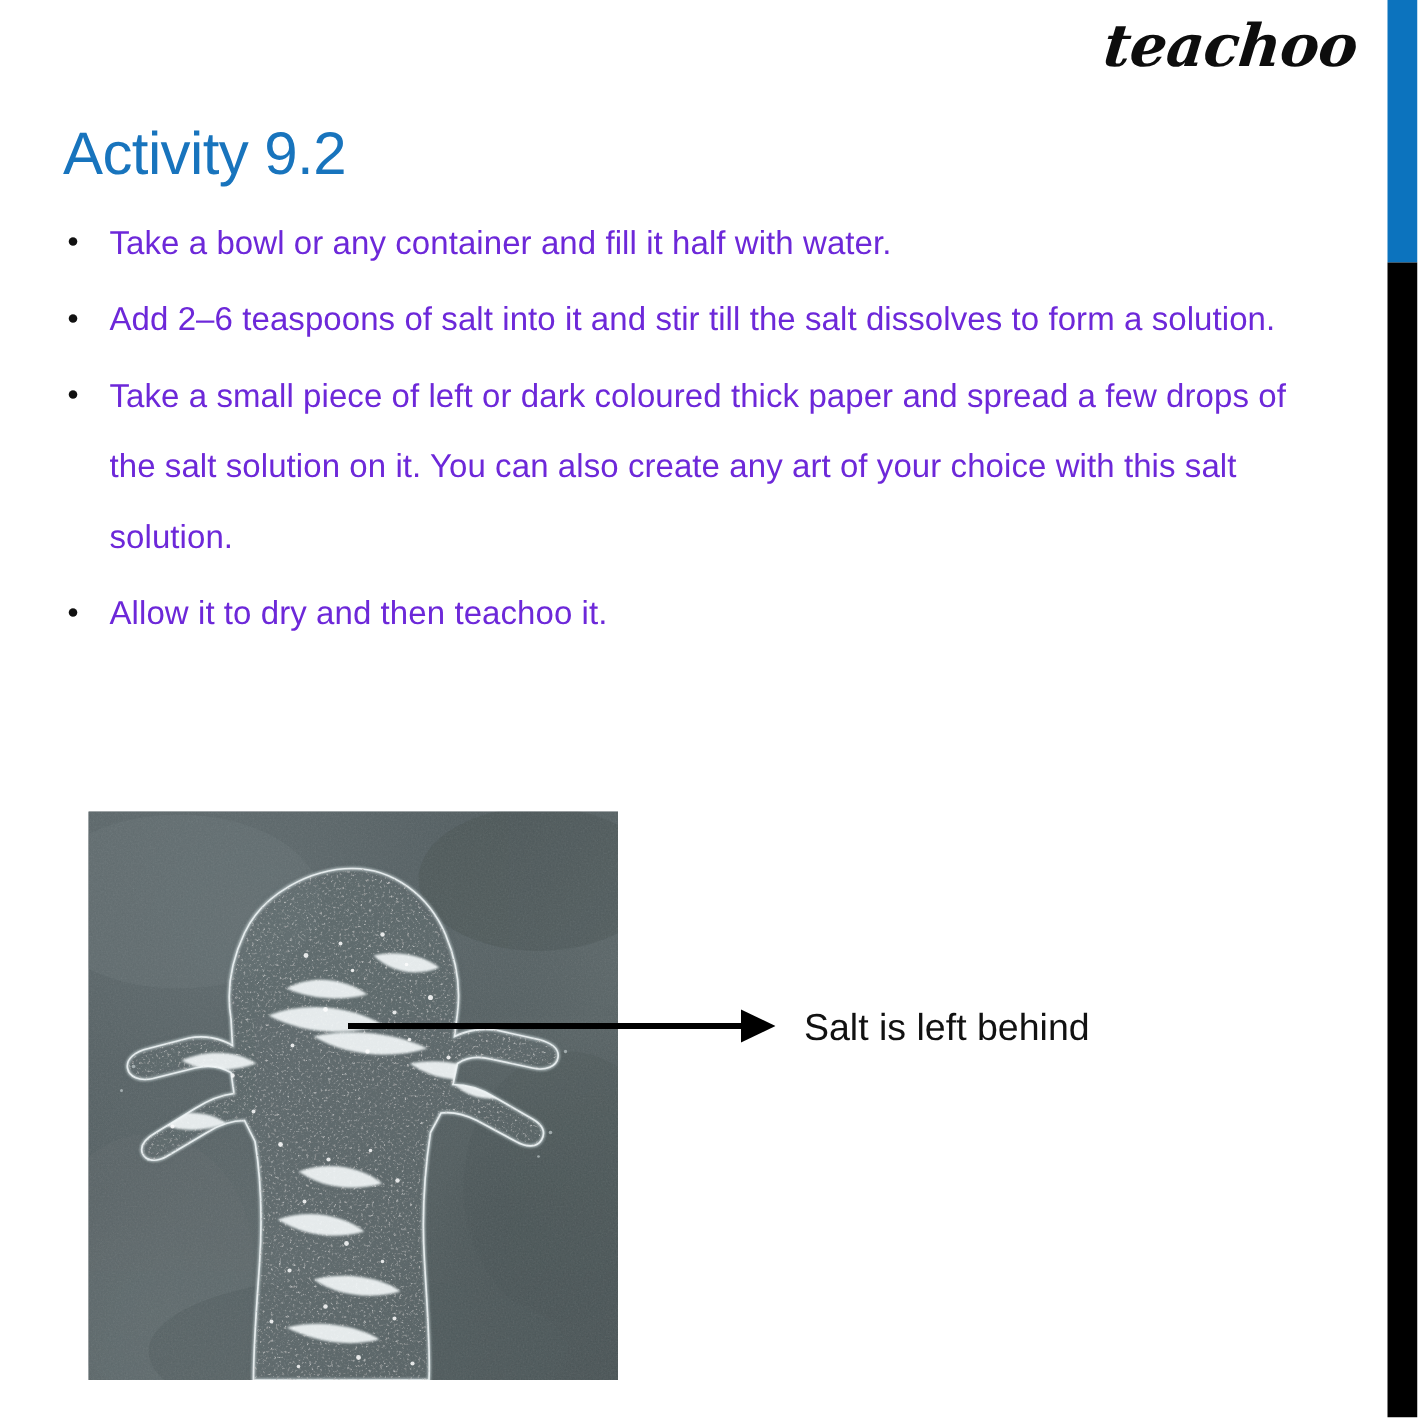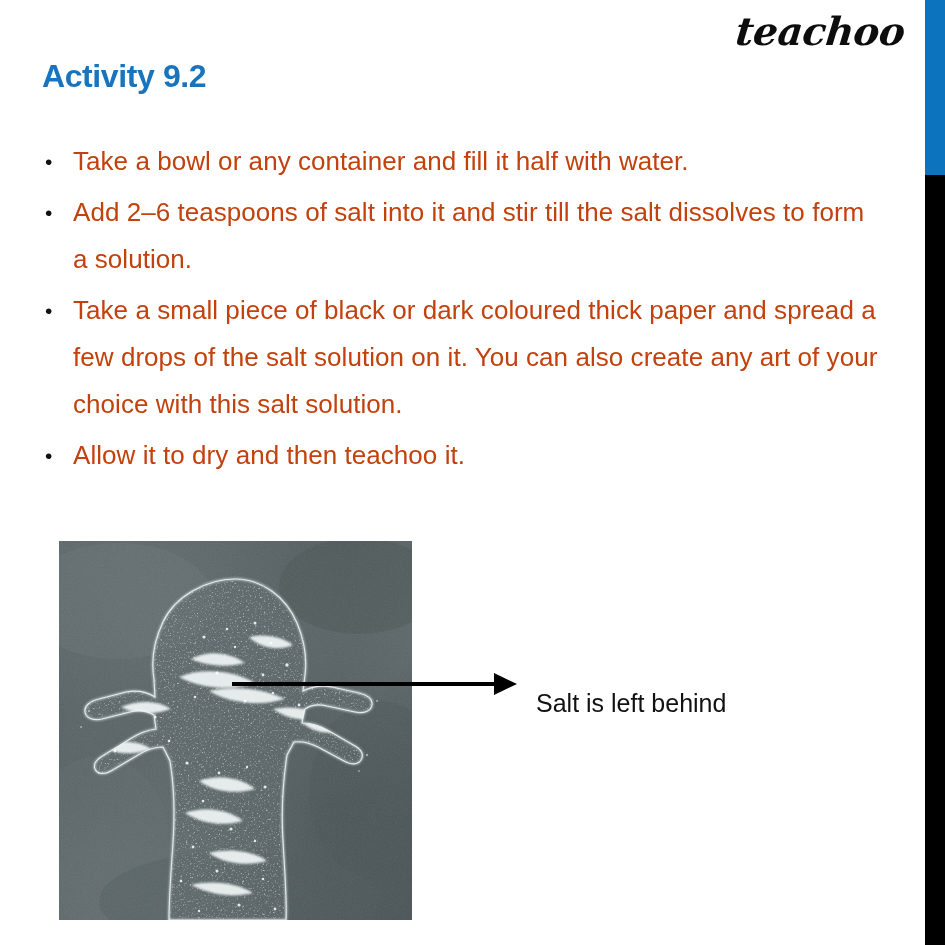--- a/index.html
+++ b/index.html
@@ -47,23 +47,23 @@
     color: #0d0d0d;
     line-height: 1;
     transform: skewX(-6deg);
     white-space: nowrap;
   }
 
   
   #page-title {
     position: absolute;
     left: 42px;
-    top: 38px;
-    font-size: 32px;
-    font-weight: bold;
+    top: 54px;
+    font-size: 40px;
+    font-weight: normal;
     color: #1874bd;
     letter-spacing: -0.4px;
     line-height: 1.1;
     white-space: nowrap;
   }
 
   
   #bullet-list {
     position: absolute;
     left: 40px;
@@ -80,23 +80,23 @@
     flex: 0 0 33px;
     font-size: 21px;
     line-height: 47px;
     color: #111;
     text-align: left;
     padding-left: 5px;
     box-sizing: border-box;
   }
   .bullet-text {
     flex: 1;
-    font-size: 26px;
+    font-size: 22px;
     line-height: 47px;
-    color: #c2410c;
+    color: #6d28d9;
     letter-spacing: 0.05px;
   }
 
   
   #salt-photo {
     position: absolute;
     left: 59px;
     top: 541px;
     width: 353px;
     height: 379px;
@@ -116,21 +116,20 @@
 
   
   #annotation-caption {
     position: absolute;
     left: 536px;
     top: 668px;
     font-size: 25px;
     line-height: 34px;
     color: #111111;
     white-space: nowrap;
-    margin-top: 18px;
   }
 </style>
 </head>
 <body>
 
 <div id="edge-bar-blue"></div>
 <div id="edge-bar-black"></div>
 
 <div id="brand-logo">teachoo</div>
 
@@ -143,21 +142,21 @@
     <span class="bullet-text">Take a bowl or any container and fill it half with water.</span>
   </div>
 
   <div class="bullet-row">
     <span class="bullet-mark">•</span>
     <span class="bullet-text">Add 2–6 teaspoons of salt into it and stir till the salt dissolves to form a solution.</span>
   </div>
 
   <div class="bullet-row">
     <span class="bullet-mark">•</span>
-    <span class="bullet-text">Take a small piece of black or dark coloured thick paper and spread a few drops of the salt solution on it. You can also create any art of your choice with this salt solution.</span>
+    <span class="bullet-text">Take a small piece of left or dark coloured thick paper and spread a few drops of the salt solution on it. You can also create any art of your choice with this salt solution.</span>
   </div>
 
   <div class="bullet-row">
     <span class="bullet-mark">•</span>
     <span class="bullet-text">Allow it to dry and then teachoo it.</span>
   </div>
 
 </div>
 
 <div id="salt-photo">

